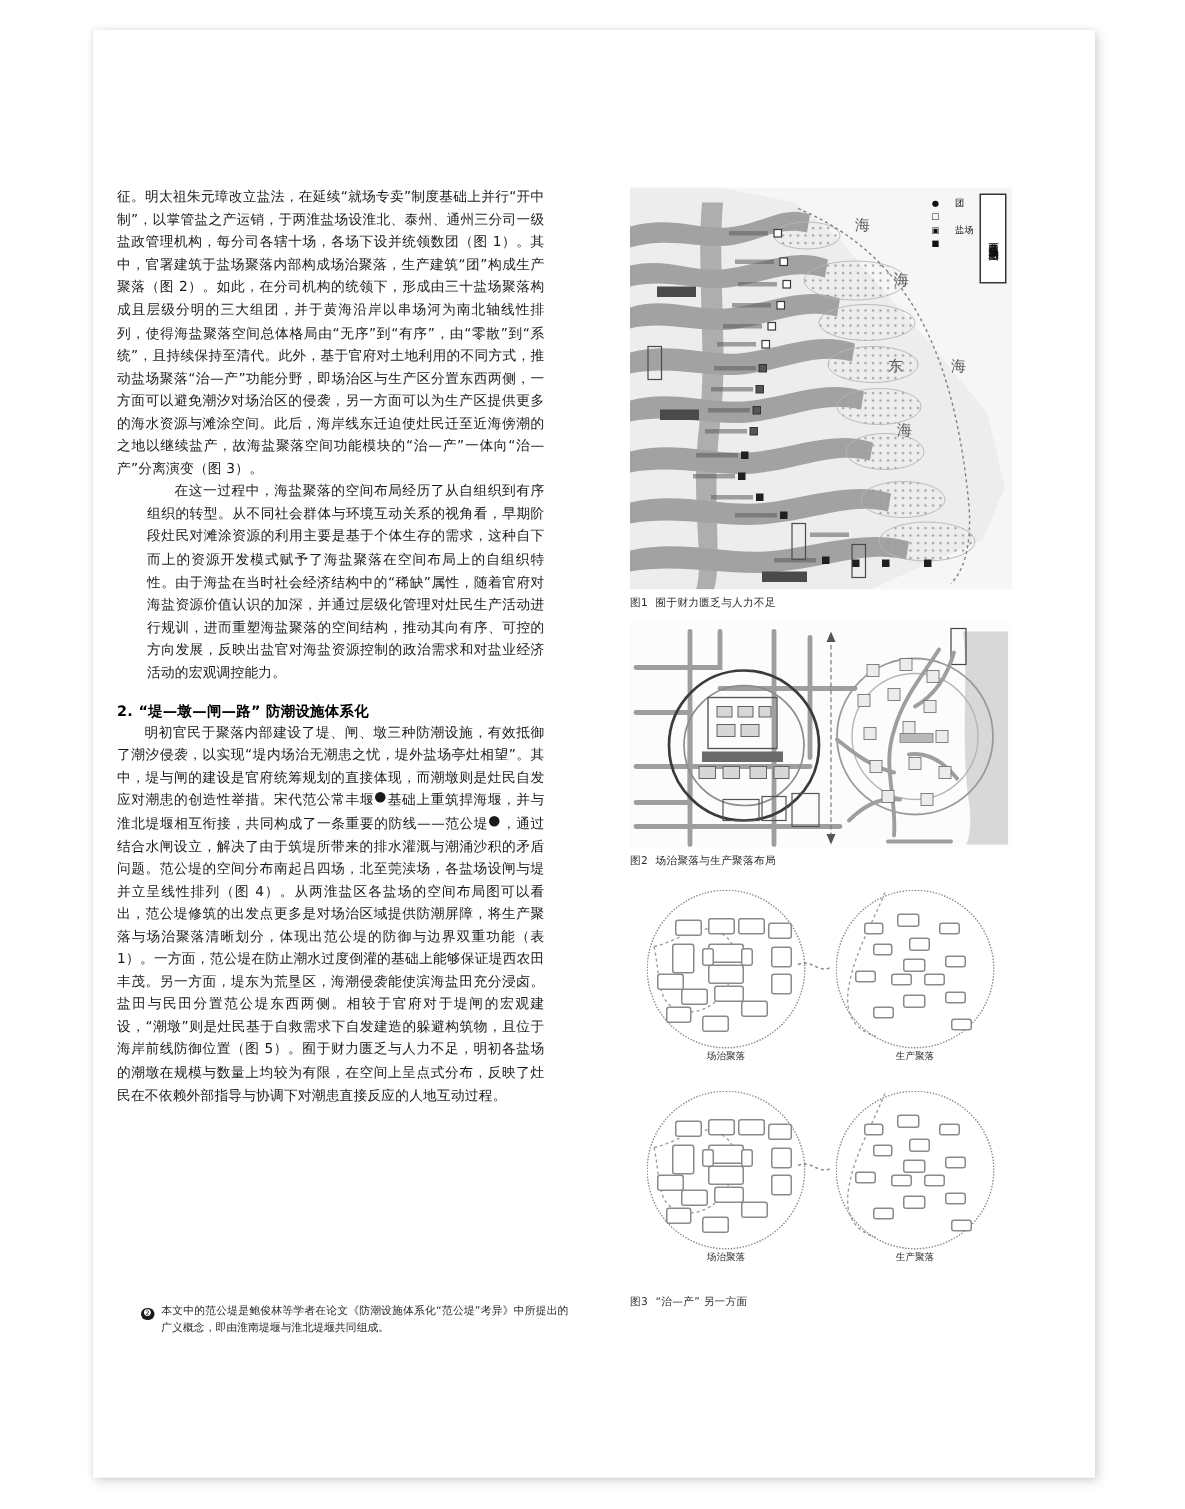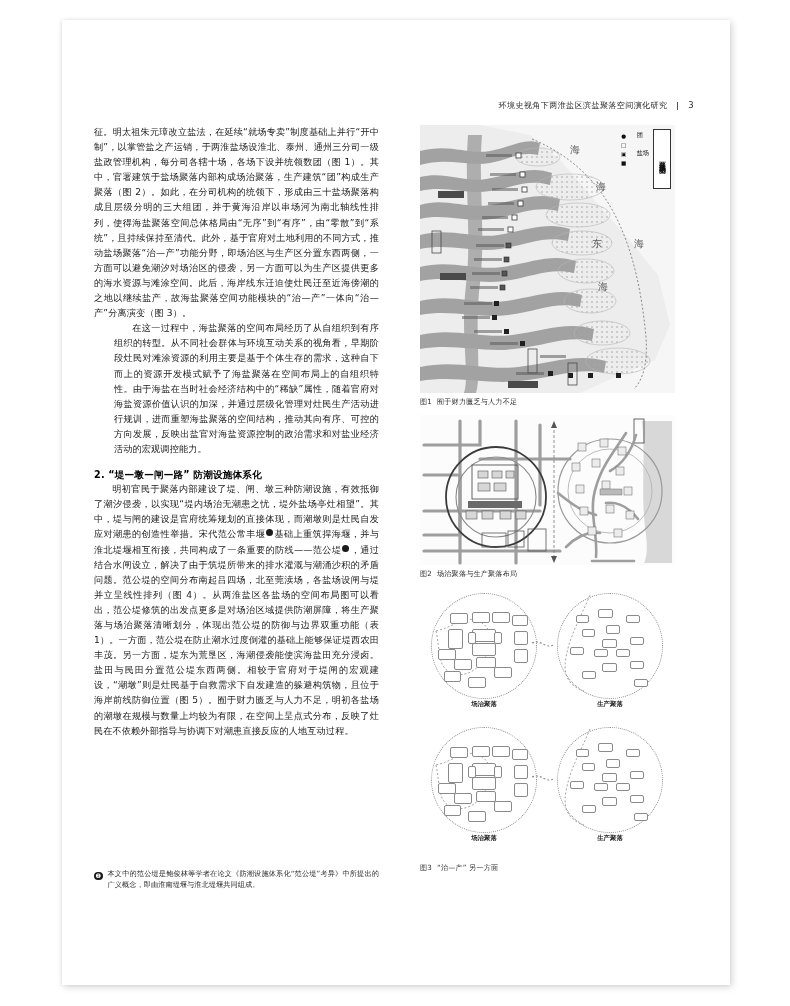--- a/index.html
+++ b/index.html
@@ -59,21 +59,21 @@
   #body-columns {
     position: absolute;
     left: 0;
     top: 105px;
     width: 668px;
     height: 740px;
   }
 
   #text-column {
     position: absolute;
-    left: 32px;
+    left: 16px;
     top: 0;
     width: 285px;
   }
 
   .para {
     font-size: 9.15px;
     line-height: 15.1px;
     color: #1a1a1a;
     text-align: justify;
     text-justify: inter-ideograph;
@@ -230,21 +230,21 @@
     overflow: hidden;
   }
 
   
   #fig3-canvas {
     position: relative;
     width: 255px;
     height: 272px;
     background: #ffffff;
   }
-  .f3-cell { position: absolute; width: 120px; height: 118px; font-weight: bold; }
+  .f3-cell { position: absolute; width: 120px; height: 118px; }
   .f3-circ {
     position: absolute;
     left: 7px; top: 2px;
     width: 104px; height: 104px;
     border: 1.25px dotted #8d8d8d;
     border-radius: 50%;
   }
   .f3-label {
     position: absolute;
     bottom: 0; left: 0; right: 0;
@@ -258,25 +258,20 @@
     border-radius: 2px;
     background: #fff;
   }
 </style>
 </head>
 <body>
 
 <div id="page-sheet">
   <div id="page-backdrop"></div>
 
-  <div id="running-head">
-    <span>环境史视角下两淮盐区滨盐聚落空间演化研究</span>
-    <span class="rh-rule"></span>
-    <span class="rh-page">3</span>
-  </div>
 
   <div id="body-columns">
 
     <div id="text-column">
       <p class="para">征。明太祖朱元璋改立盐法，在延续“就场专卖”制度基础上并行“开中制”，以掌管盐之产运销，于两淮盐场设淮北、泰州、通州三分司一级盐政管理机构，每分司各辖十场，各场下设并统领数团（图 1）。其中，官署建筑于盐场聚落内部构成场治聚落，生产建筑“团”构成生产聚落（图 2）。如此，在分司机构的统领下，形成由三十盐场聚落构成且层级分明的三大组团，并于黄海沿岸以串场河为南北轴线性排列，使得海盐聚落空间总体格局由“无序”到“有序”，由“零散”到“系统”，且持续保持至清代。此外，基于官府对土地利用的不同方式，推动盐场聚落“治—产”功能分野，即场治区与生产区分置东西两侧，一方面可以避免潮汐对场治区的侵袭，另一方面可以为生产区提供更多的海水资源与滩涂空间。此后，海岸线东迁迫使灶民迁至近海傍潮的之地以继续盐产，故海盐聚落空间功能模块的“治—产”一体向“治—产”分离演变（图 3）。</p>
       <p class="para indent">在这一过程中，海盐聚落的空间布局经历了从自组织到有序组织的转型。从不同社会群体与环境互动关系的视角看，早期阶段灶民对滩涂资源的利用主要是基于个体生存的需求，这种自下而上的资源开发模式赋予了海盐聚落在空间布局上的自组织特性。由于海盐在当时社会经济结构中的“稀缺”属性，随着官府对海盐资源价值认识的加深，并通过层级化管理对灶民生产活动进行规训，进而重塑海盐聚落的空间结构，推动其向有序、可控的方向发展，反映出盐官对海盐资源控制的政治需求和对盐业经济活动的宏观调控能力。</p>
 
       <h2 class="section-heading">2. “堤—墩—闸—路” 防潮设施体系化</h2>
 
       <p class="para indent">

